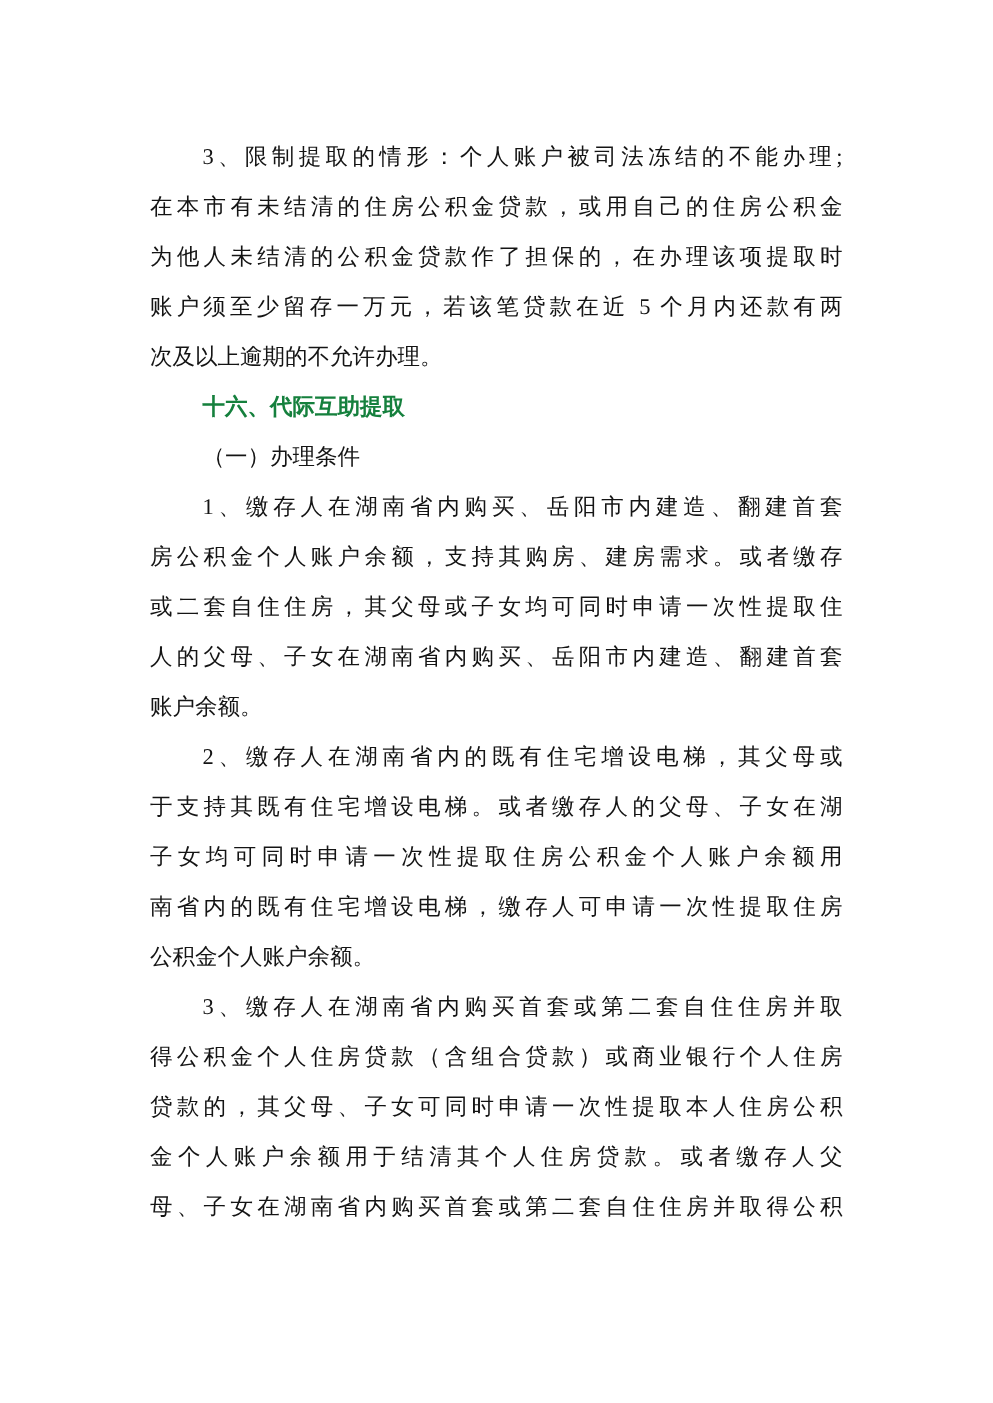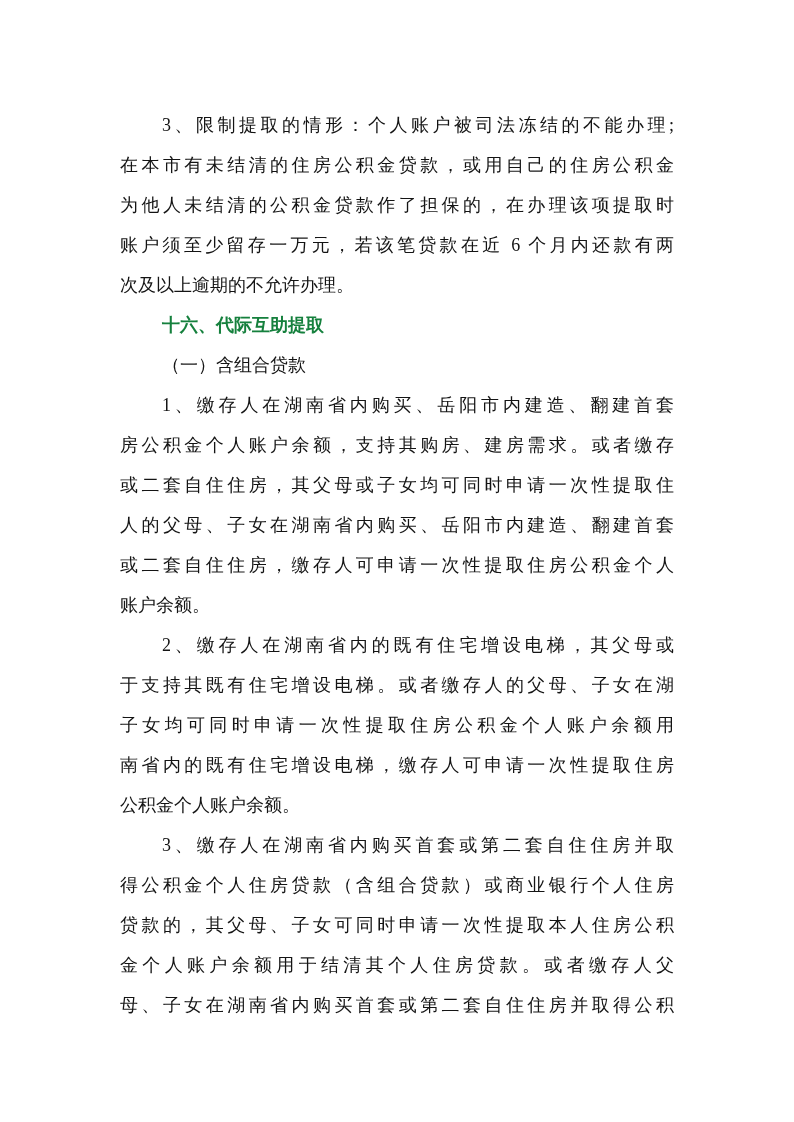--- a/index.html
+++ b/index.html
@@ -41,35 +41,34 @@
 </style>
 </head>
 <body>
 
 <div class="page">
   <div class="content">
       <div class="block paragraph">
         <div class="line first justify">3、限制提取的情形：个人账户被司法冻结的不能办理;</div>
         <div class="line justify">在本市有未结清的住房公积金贷款，或用自己的住房公积金</div>
         <div class="line justify">为他人未结清的公积金贷款作了担保的，在办理该项提取时</div>
-        <div class="line justify">账户须至少留存一万元，若该笔贷款在近 6 个月内还款有两</div>
+        <div class="line justify">账户须至少留存一万元，若该笔贷款在近 5 个月内还款有两</div>
         <div class="line">次及以上逾期的不允许办理。</div>
       </div>
       <div class="block heading">
         <div class="line first">十六、代际互助提取</div>
       </div>
       <div class="block subheading">
-        <div class="line first">（一）含组合贷款</div>
+        <div class="line first">（一）办理条件</div>
       </div>
       <div class="block paragraph">
         <div class="line first justify">1、缴存人在湖南省内购买、岳阳市内建造、翻建首套</div>
         <div class="line justify">房公积金个人账户余额，支持其购房、建房需求。或者缴存</div>
         <div class="line justify">或二套自住住房，其父母或子女均可同时申请一次性提取住</div>
         <div class="line justify">人的父母、子女在湖南省内购买、岳阳市内建造、翻建首套</div>
-        <div class="line justify">或二套自住住房，缴存人可申请一次性提取住房公积金个人</div>
         <div class="line">账户余额。</div>
       </div>
       <div class="block paragraph">
         <div class="line first justify">2、缴存人在湖南省内的既有住宅增设电梯，其父母或</div>
         <div class="line justify">于支持其既有住宅增设电梯。或者缴存人的父母、子女在湖</div>
         <div class="line justify">子女均可同时申请一次性提取住房公积金个人账户余额用</div>
         <div class="line justify">南省内的既有住宅增设电梯，缴存人可申请一次性提取住房</div>
         <div class="line">公积金个人账户余额。</div>
       </div>
       <div class="block paragraph">

